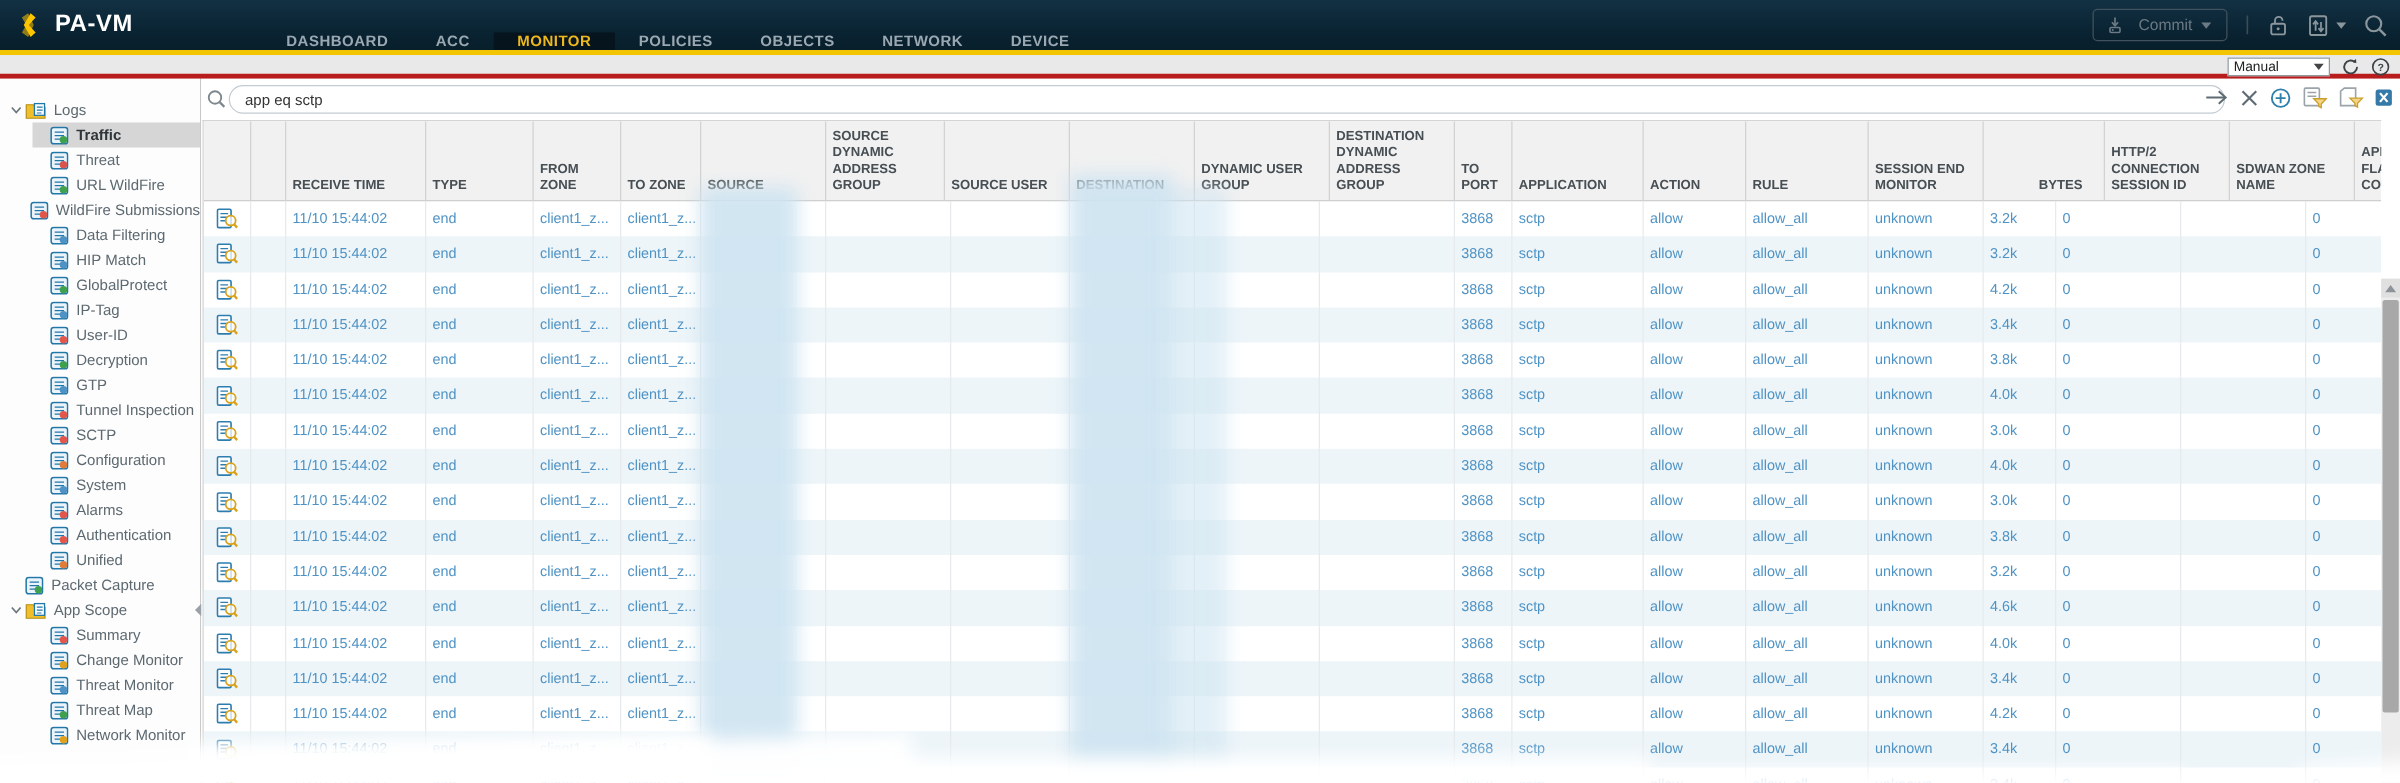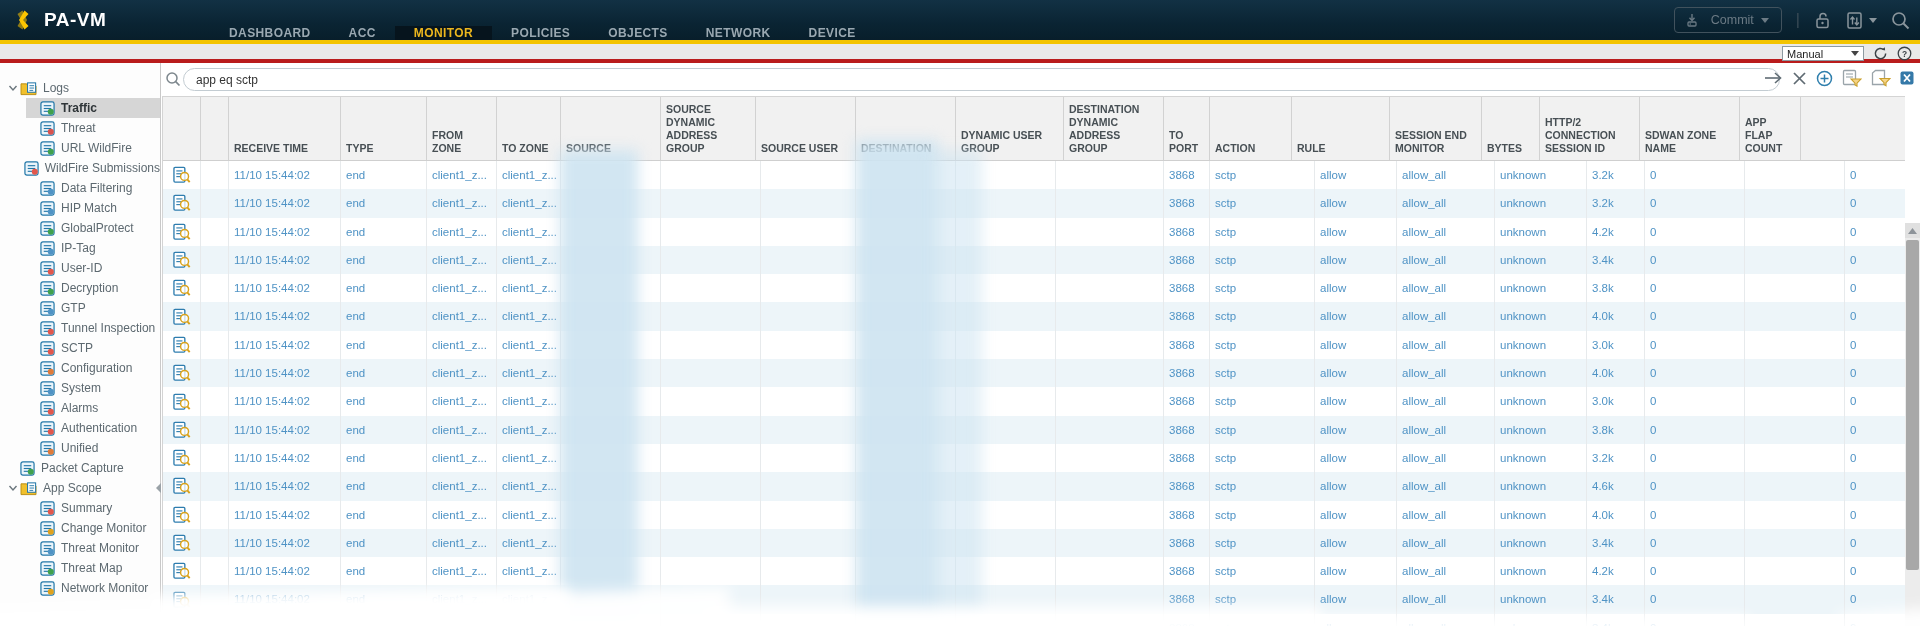--- a/index.html
+++ b/index.html
@@ -581,24 +581,25 @@
           <div class="th" style="width: 86px; flex: 0 0 86px;">TYPE</div>
           <div class="th" style="width: 70px; flex: 0 0 70px;">FROM ZONE</div>
           <div class="th" style="width: 64px; flex: 0 0 64px;">TO ZONE</div>
           <div class="th" style="width: 100px; flex: 0 0 100px;">SOURCE</div>
           <div class="th" style="width: 95px; flex: 0 0 95px;">SOURCE DYNAMIC ADDRESS GROUP</div>
           <div class="th" style="width: 100px; flex: 0 0 100px;">SOURCE USER</div>
           <div class="th" style="width: 100px; flex: 0 0 100px;">DESTINATION</div>
           <div class="th" style="width: 108px; flex: 0 0 108px;">DYNAMIC USER GROUP</div>
           <div class="th" style="width: 100px; flex: 0 0 100px;">DESTINATION DYNAMIC ADDRESS GROUP</div>
           <div class="th" style="width: 46px; flex: 0 0 46px;">TO PORT</div>
+          <div class="th" style="width: 105px; flex: 0 0 105px;">APPLICATION</div>
           <div class="th" style="width: 82px; flex: 0 0 82px;">ACTION</div>
           <div class="th" style="width: 98px; flex: 0 0 98px;">RULE</div>
           <div class="th" style="width: 92px; flex: 0 0 92px;">SESSION END MONITOR</div>
-          <div class="th" style="width: 58px; flex: 0 0 58px;">BYTES</div>
+          <div class="th" style="width: 58px; flex: 0 0 58px; margin-left: 39px;">BYTES</div>
           <div class="th" style="width: 100px; flex: 0 0 100px;">HTTP/2 CONNECTION SESSION ID</div>
           <div class="th" style="width: 100px; flex: 0 0 100px;">SDWAN ZONE NAME</div>
           <div class="th" style="width: 61px; flex: 0 0 61px;">APP FLAP COUNT</div>
         </div>
       <div id="tbody">
           <div class="trowdata">
             <div class="td iconcell" style="width: 38px; flex: 0 0 38px;">
               <span>
                 <svg width="18" height="18" viewBox="0 0 19 19">
     <rect x="1" y="1.5" width="11.5" height="15.5" rx="1.2" fill="#fff" stroke="#2e7daf" stroke-width="1.4"></rect>

